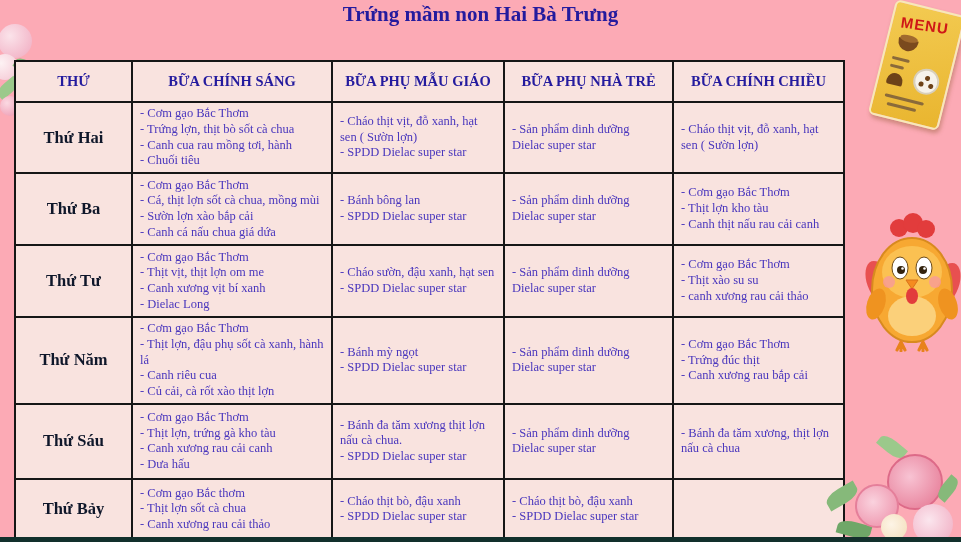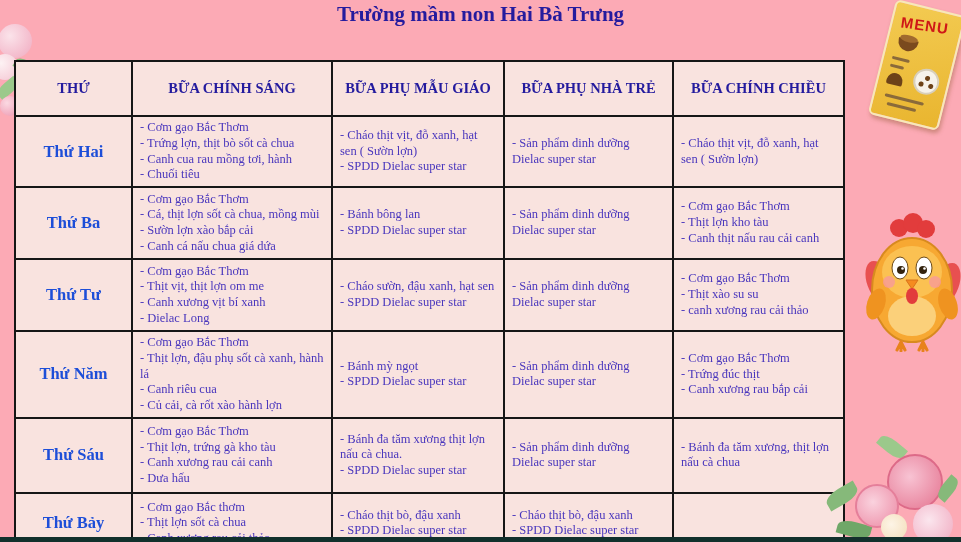--- a/index.html
+++ b/index.html
@@ -21,27 +21,27 @@
   table.menu-table {
     position: absolute; left: 14px; top: 60px;
     width: 829px; table-layout: fixed; border-collapse: collapse;
     z-index: 2; background: #f9e3df;
   }
   .menu-table th, .menu-table td {
     border: 2px solid #161616;
     background: #f9e3df;
     vertical-align: middle;
   }
-  .menu-table thead tr { height: 55px; margin-left: 36px; }
+  .menu-table thead tr { height: 41px; margin-left: 36px; }
   .menu-table th {
     color: #241b9e; font-weight: bold; font-size: 14.5px;
     text-align: center; padding: 2px 4px;
   }
   .day-cell {
-    color: #1d4ed8; font-weight: bold; font-size: 16.5px;
+    color: #0f172a; font-weight: bold; font-size: 16.5px;
     text-align: center; padding: 2px;
   }
   .menu-cell { padding: 3px 7px; }
   .line {
     color: #4936bd; font-size: 12.5px; line-height: 1.26;
     text-align: left;
   }
   tbody tr:nth-child(1) { height: 68px; }
   tbody tr:nth-child(2) { height: 72px; }
   tbody tr:nth-child(3) { height: 72px; }
@@ -121,21 +121,21 @@
 
   <div class="flowers-tl">
     <span class="petal" style="left:6px; top:4px;  width:34px; height:34px; background:radial-gradient(circle at 35% 35%, #fbe3ea, #f0a9bf);"></span>
     <span class="petal" style="left:0px; top:34px; width:26px; height:26px; background:radial-gradient(circle at 35% 35%, #fdf2f4, #f4c5d2);"></span>
     <span class="leaf" style="left:22px; top:40px; width:22px; height:12px; transform:rotate(30deg);"></span>
     <span class="leaf" style="left:4px;  top:62px; width:24px; height:12px; transform:rotate(-40deg); background:#9bc98b;"></span>
     <span class="petal" style="left:8px; top:76px; width:20px; height:20px; background:radial-gradient(circle at 35% 35%, #fbd9e2, #ec93ad);"></span>
   </div>
 
   <div class="title-wrap">
-    <div class="title-line">Trường mầm non Hai Bà Trưng</div>
+    <div class="title-line">Trứng mầm non Hai Bà Trưng</div>
   </div>
 
   <table class="menu-table">
     <colgroup>
       <col style="width:117px">
         <col style="width:200px">
         <col style="width:172px">
         <col style="width:169px">
         <col style="width:171px">
     </colgroup>
@@ -209,21 +209,21 @@
             <div class="line">- Thịt xào su su</div>
             <div class="line">- canh xương rau cải thảo</div>
           </td>
         </tr>
         <tr>
           <td class="day-cell">Thứ Năm</td>
           <td class="menu-cell">
             <div class="line">- Cơm gạo Bắc Thơm</div>
             <div class="line">- Thịt lợn, đậu phụ sốt cà xanh, hành lá</div>
             <div class="line">- Canh riêu cua</div>
-            <div class="line">- Củ cải, cà rốt xào hành lợn</div>
+            <div class="line">- Củ cải, cà rốt xào thịt lợn</div>
           </td>
           <td class="menu-cell">
             <div class="line">- Bánh mỳ ngọt</div>
             <div class="line">- SPDD Dielac super star</div>
           </td>
           <td class="menu-cell">
             <div class="line">- Sản phẩm dinh dưỡng Dielac super star</div>
           </td>
           <td class="menu-cell">
             <div class="line">- Cơm gạo Bắc Thơm</div>

